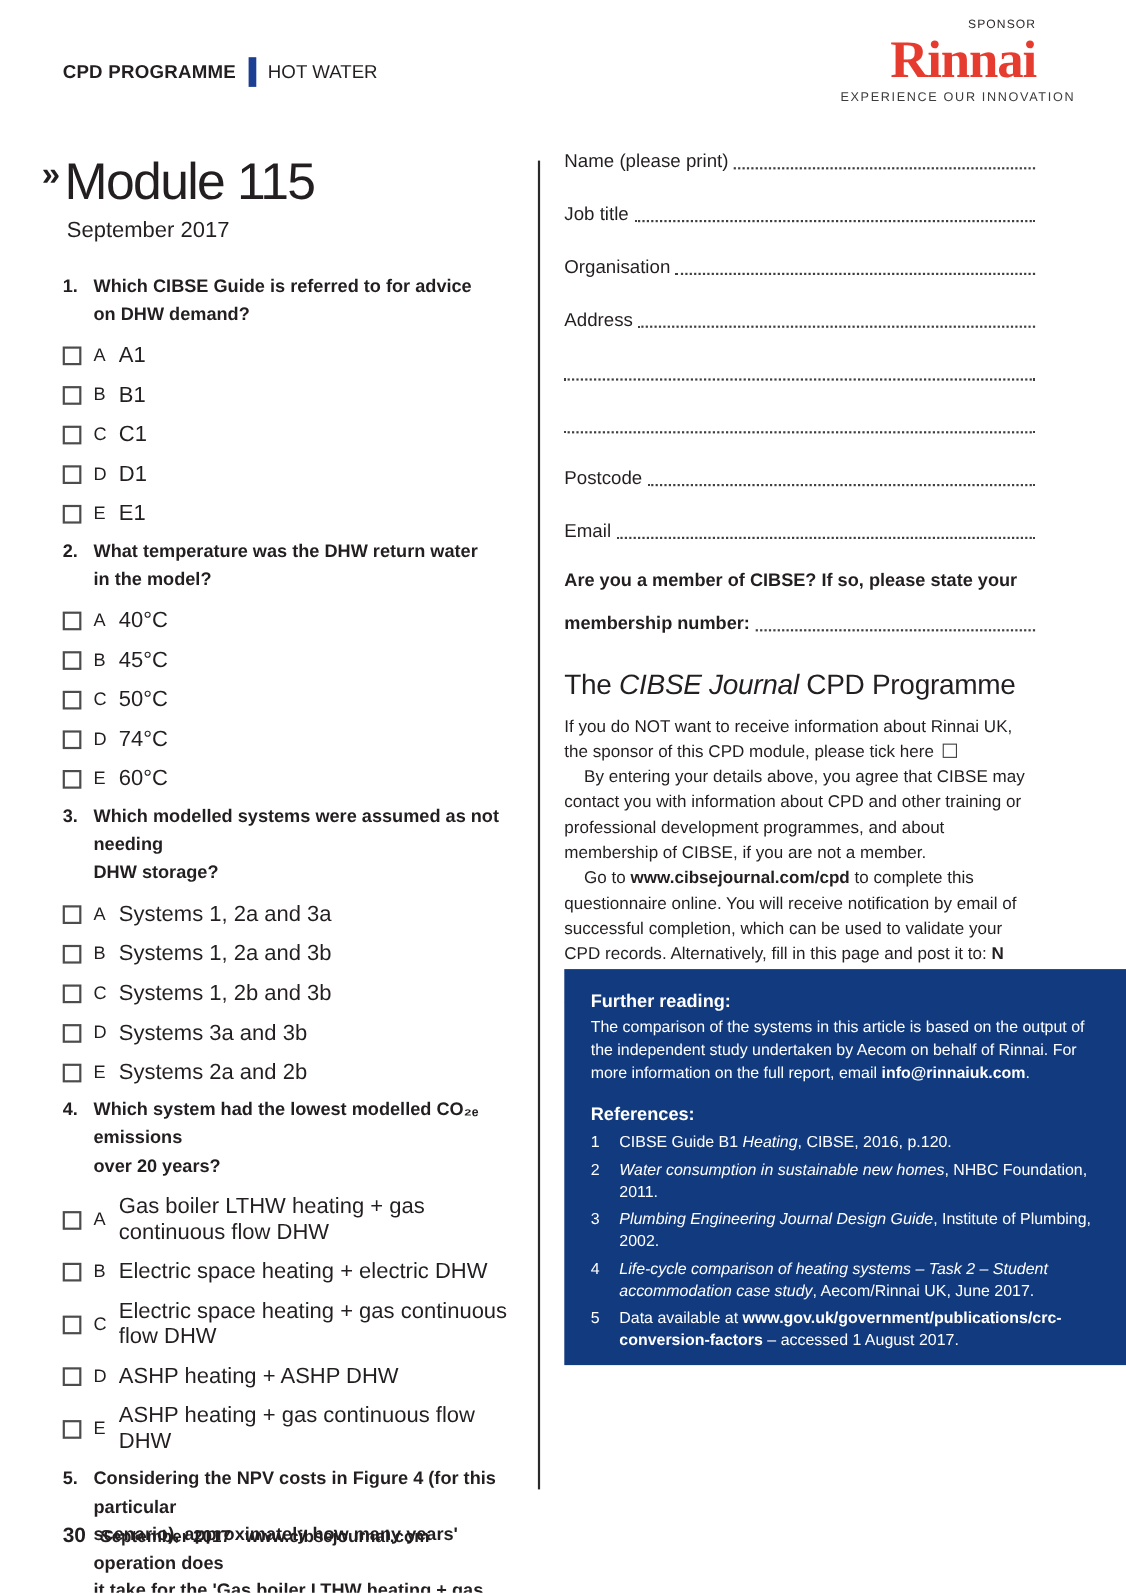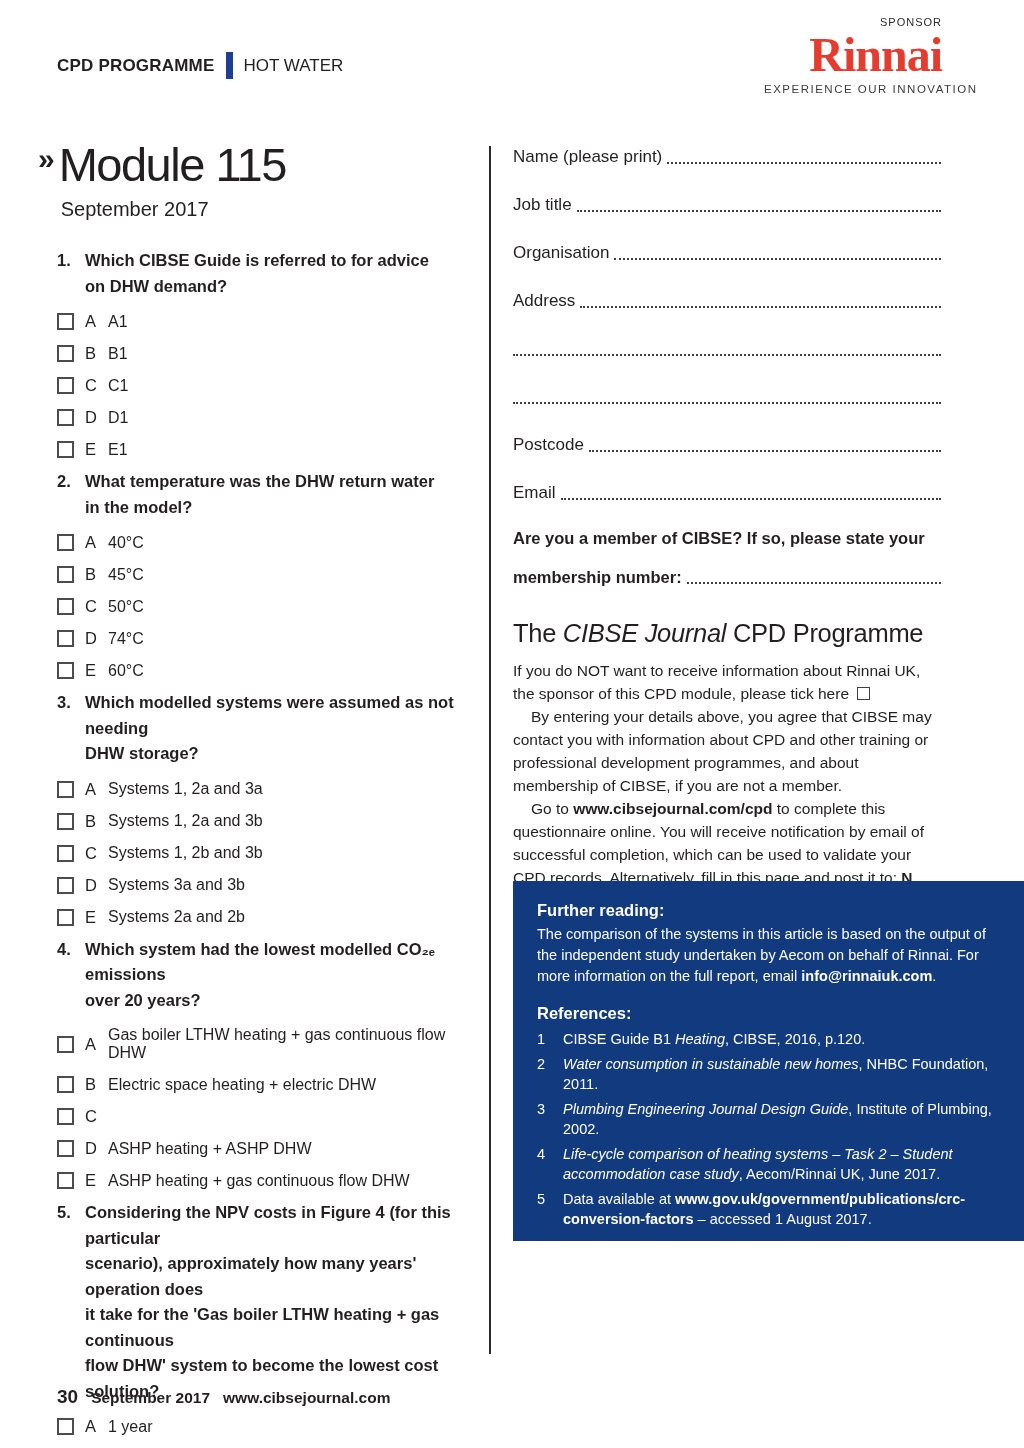--- a/index.html
+++ b/index.html
@@ -32,27 +32,27 @@
 
   
   .questions { position:absolute; left:57px; top:248px; width:424px; }
   .q { margin-bottom:10px; }
   .q-prompt { display:grid; grid-template-columns:28px 1fr; font-weight:700;
     font-size:16.5px; line-height:25.5px; }
   .q-text { white-space:pre-line; }
   .opt { display:grid; grid-template-columns:28px 23px 1fr; align-items:center; margin-top:13px; }
   .opt .box { width:17px; height:17px; border:2px solid #4c4c4c; background:#fff; }
   .opt .letter { font-size:16.5px; }
-  .opt .otext { font-size:16px; }
+  .opt .otext { font-size:20px; }
 
   
   .divider { position:absolute; left:489px; top:146px; width:2px; height:1208px; background:#2a2a2a; }
 
   
-  .form-col { position:absolute; left:513px; top:145px; width:428px; }
+  .form-col { position:absolute; left:513px; top:135px; width:428px; }
   .frow { display:flex; align-items:flex-end; height:22px; margin-bottom:26px; font-size:17px; }
   .frow .lbl { white-space:nowrap; margin-right:5px; }
   .frow .dots { flex:1; border-bottom:2.5px dotted #3f3f3f; transform:translateY(-3px); height:0; }
   .member-l1 { font-weight:700; font-size:16.5px; margin-top:12px; margin-bottom:17px; }
   .member-row .lbl { font-weight:700; font-size:16.5px; }
   .cpd-h { font-size:25.5px; font-weight:400; margin-top:32px; margin-bottom:11px; letter-spacing:-.3px; }
   .cpd-p { font-size:15.5px; line-height:23px; }
   .cpd-p.indent { text-indent:18px; }
   .inline-box { display:inline-block; width:13px; height:13px; border:1.6px solid #3f3f3f;
     vertical-align:-1px; margin-left:4px; }
@@ -203,20 +203,21 @@
         <span class="otext">Gas boiler LTHW heating + gas continuous flow DHW</span>
       </div>
       <div class="opt">
         <span class="box"></span>
         <span class="letter">B</span>
         <span class="otext">Electric space heating + electric DHW</span>
       </div>
       <div class="opt">
         <span class="box"></span>
         <span class="letter">C</span>
+        <span class="otext">Electric space heating + gas continuous flow DHW</span>
       </div>
       <div class="opt">
         <span class="box"></span>
         <span class="letter">D</span>
         <span class="otext">ASHP heating + ASHP DHW</span>
       </div>
       <div class="opt">
         <span class="box"></span>
         <span class="letter">E</span>
         <span class="otext">ASHP heating + gas continuous flow DHW</span>

